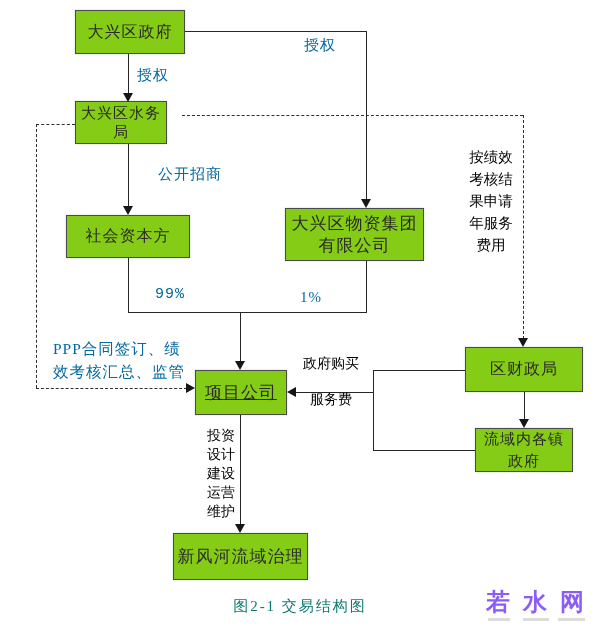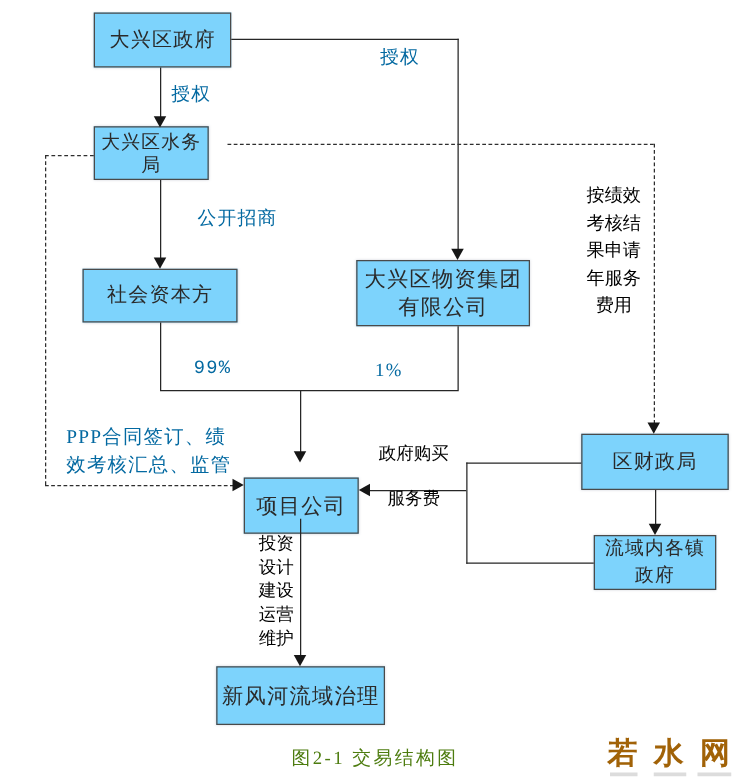--- a/index.html
+++ b/index.html
@@ -2,41 +2,41 @@
 <html><head>
 <meta charset="utf-8">
 <style>
   html,body{margin:0;padding:0;background:#ffffff;}
   #stage{
     position:relative;width:600px;height:626px;background:#ffffff;overflow:hidden;
     font-family:"Liberation Serif", serif;color:#1c1c1c;
   }
   .box{
     position:absolute;box-sizing:border-box;
-    background:#7dd3fc;border:1.6px solid #4a4a4a;
+    background:#84cc16;border:1.6px solid #4a4a4a;
     display:flex;align-items:center;justify-content:center;flex-direction:column;
     text-align:center;font-size:16px;color:#2a2a2a;letter-spacing:1px;
     box-shadow:0 0 2px rgba(120,130,150,.35);
   }
   .box .l2{line-height:22px;}
   .hline,.vline{position:absolute;}
   .hline{border-top:1.6px solid #262626;height:0;}
   .vline{border-left:1.6px solid #262626;width:0;}
   .hdash{border-top:1.7px dashed #2e2e2e;height:0;position:absolute;}
   .vdash{border-left:1.7px dashed #2e2e2e;width:0;position:absolute;}
   .arr{position:absolute;width:0;height:0;}
   .arr.down{border-left:5px solid transparent;border-right:5px solid transparent;border-top:9px solid #161616;}
   .arr.left{border-top:5px solid transparent;border-bottom:5px solid transparent;border-right:9px solid #161616;}
   .arr.right{border-top:5px solid transparent;border-bottom:5px solid transparent;border-left:9px solid #161616;}
   .lbl{position:absolute;font-size:15px;color:#0369a1;white-space:nowrap;letter-spacing:1px;}
   .col{position:absolute;text-align:center;white-space:pre-line;color:#000000;}
   #caption{position:absolute;left:0;top:597px;width:600px;text-align:center;
-    font-size:15px;color:#4d7c0f;letter-spacing:2px;}
+    font-size:15px;color:#0f766e;letter-spacing:2px;}
   #watermark{position:absolute;left:486px;top:586px;font-size:24px;font-weight:600;
-    color:#a16207;letter-spacing:13px;font-family:"Liberation Sans", sans-serif;}
+    color:#8b5cf6;letter-spacing:13px;font-family:"Liberation Sans", sans-serif;}
   .wm-sub{position:absolute;top:618px;height:3px;background:#dcdcdc;}
 </style>
 </head>
 <body>
 
 <div id="stage">
 
   <div class="box" style="left:75px;top:10px;width:110px;height:44px;">
     <span>大兴区政府</span>
   </div>
@@ -47,21 +47,21 @@
 
   <div class="box" style="left:66px;top:215px;width:124px;height:43px;">
     <span>社会资本方</span>
   </div>
 
   <div class="box" style="left:285px;top:208px;width:139px;height:53px;font-size:17px;">
     <span class="l2">大兴区物资集团</span>
     <span class="l2">有限公司</span>
   </div>
 
-  <div class="box" style="left:195px;top:382px;width:92px;height:45px;font-size:17px;">
+  <div class="box" style="left:195px;top:370px;width:92px;height:45px;font-size:17px;text-decoration:underline;">
     <span>项目公司</span>
   </div>
 
   <div class="box" style="left:465px;top:347px;width:118px;height:45px;">
     <span>区财政局</span>
   </div>
 
   <div class="box" style="left:475px;top:428px;width:98px;height:44px;font-size:15px;">
     <span class="l2">流域内各镇</span>
     <span class="l2">政府</span>

